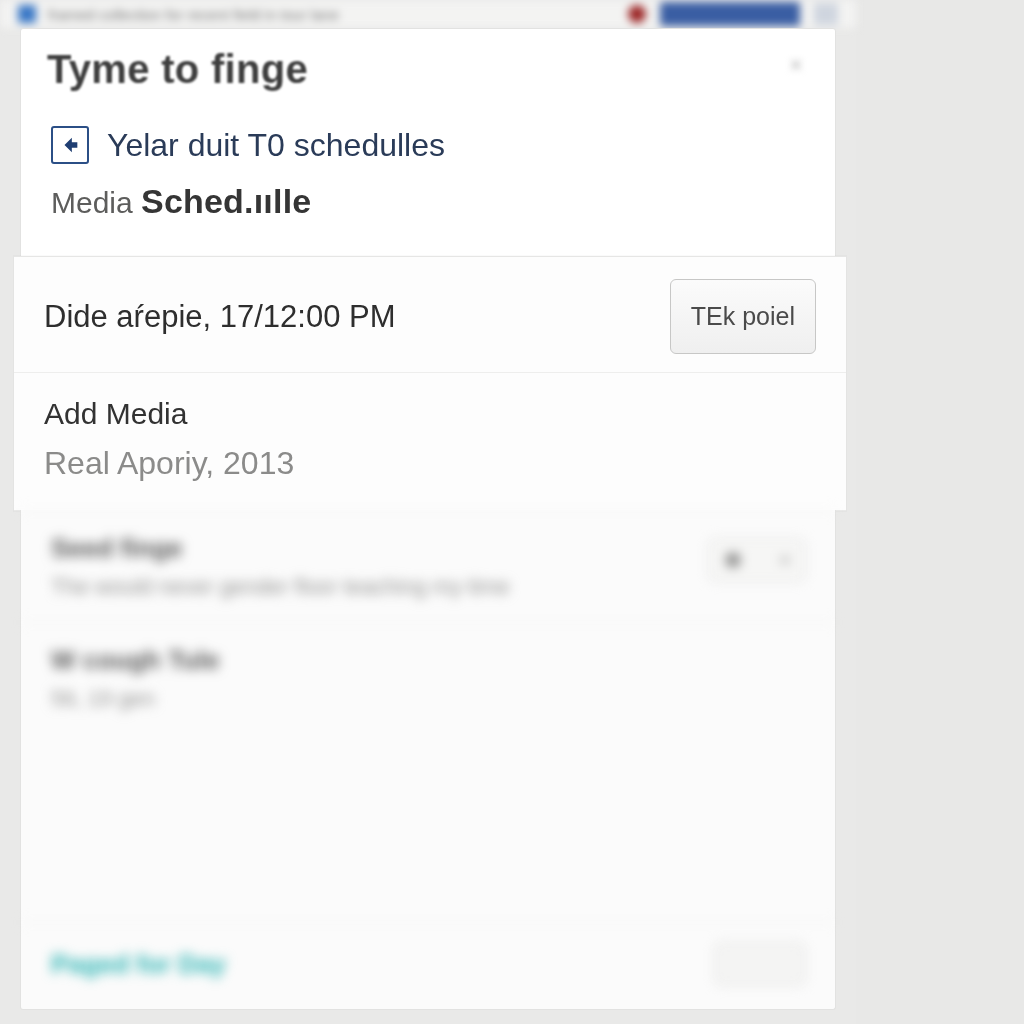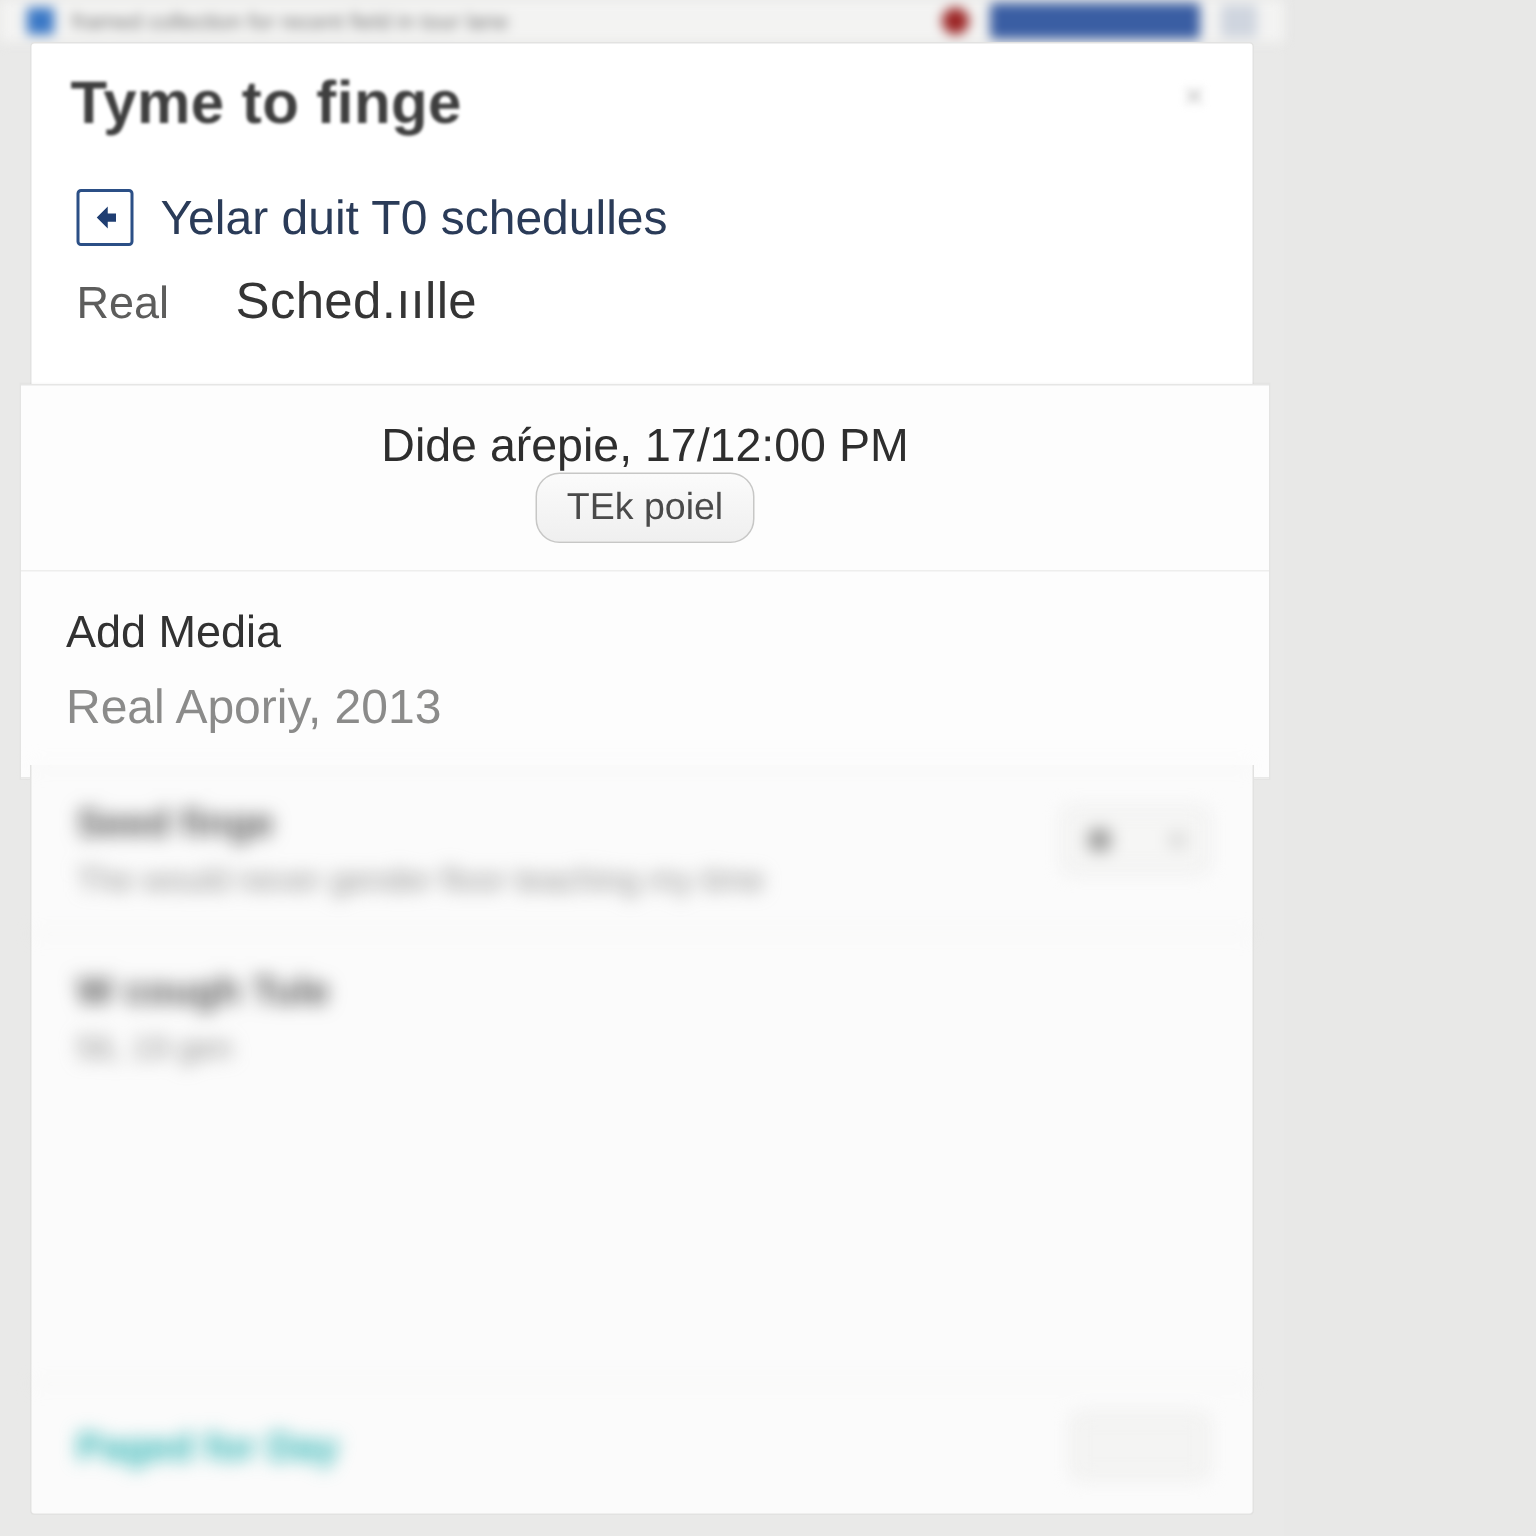--- a/index.html
+++ b/index.html
@@ -101,55 +101,53 @@
 
   .sched-sub {
     font-size: 30px;
     color: #5d5d5c;
     margin: 18px 0 0 4px;
     filter: blur(0.5px);
   }
   .sched-sub .big {
     font-size: 34px;
     color: #353535;
-    font-weight: 400;
+    font-weight: 700;
     letter-spacing: 0.2px;
-    margin-left: 36px;
   }
 
   
   .panel {
     position: absolute;
     left: 14px; right: 10px;
     top: 256px;
     background: #fdfdfd;
     border-top: 1px solid #e6e6e5;
     border-bottom: 1px solid #e9e9e8;
     box-shadow: 0 0 0 1px rgba(0,0,0,0.02);
   }
   .panel-row1 {
     display: flex;
     align-items: center;
     justify-content: space-between;
     padding: 22px 30px 18px 30px;
     border-bottom: 1px solid #eeeeed;
-    flex-direction: column;
   }
   .panel-dt {
     font-size: 31px;
     color: #2e2e2e;
     font-weight: 500;
   }
   .tek-btn {
     font-size: 25px;
     color: #4a4a4a;
     background: linear-gradient(#fbfbfb,#efefef);
     border: 1px solid #c7c7c6;
-    border-radius: 16px;
-    padding: 8px 20px;
+    border-radius: 6px;
+    padding: 22px 20px;
     cursor: pointer;
   }
 
   .panel-row2 {
     padding: 24px 30px 28px 30px;
   }
   .add-media {
     font-size: 30px;
     color: #323232;
     font-weight: 400;
@@ -247,21 +245,21 @@
       <div class="sched-line">
         <span class="sched-icon">
           <svg viewBox="0 0 24 24">
               <path d="M14 4 L6 12 L14 20 L14 15 L20 15 L20 9 L14 9 Z" fill="#1f3e72"></path>
             </svg>
         </span>
         <span class="sched-text">Yelar duit T0 schedulles</span>
       </div>
 
       <div class="sched-sub">
-        <span>Real </span><span class="big">Sched.ıılle</span>
+        <span>Media </span><span class="big">Sched.ıılle</span>
       </div>
     </div>
   </div>
 
   <div class="panel">
     <div class="panel-row1">
       <div class="panel-dt">Dide aŕepie, 17/12:00 PM</div>
       <button class="tek-btn">TEk poiel</button>
     </div>
     <div class="panel-row2">

